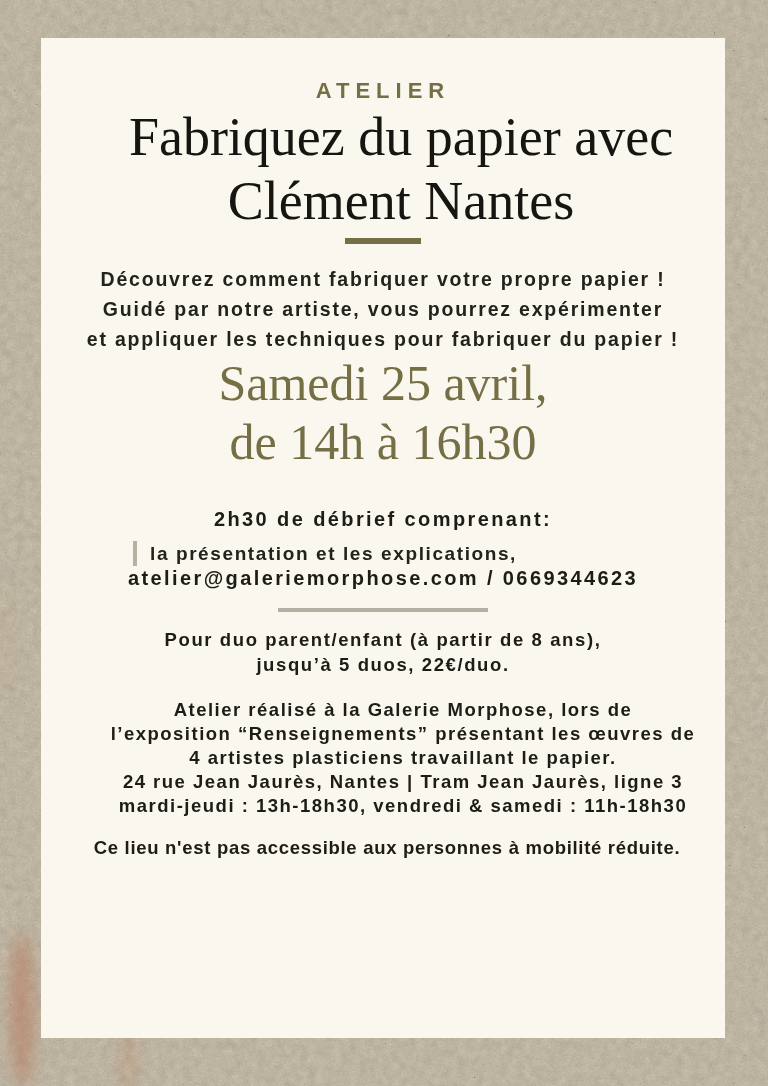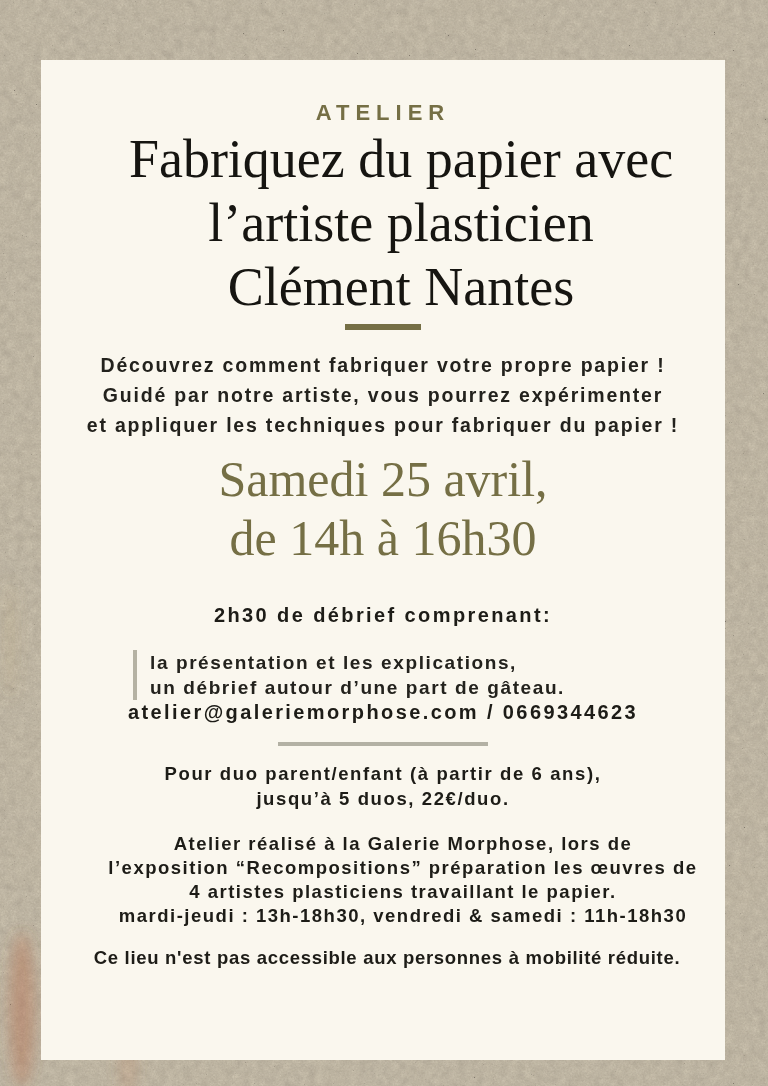--- a/index.html
+++ b/index.html
@@ -5,47 +5,47 @@
   :root{
     --olive:#756f45; --card:#faf7ee; --ink:#1d1c17;
     --divider:#b3b1a4; --background:#b8b0a0;
   }
   *{margin:0;padding:0;box-sizing:border-box;}
   html,body{width:768px;height:1086px;overflow:hidden;}
   body{font-family:"Liberation Sans",sans-serif;background:var(--background);}
   .stage{position:relative;width:768px;height:1086px;}
   .bg{position:absolute;left:0;top:0;width:768px;height:1086px;display:block;}
   .card{
-    position:absolute;left:41px;top:60px;width:684px;height:1000px;
+    position:absolute;left:41px;top:38px;width:684px;height:1000px;
     background:var(--card);text-align:center;color:var(--ink);
   }
   .nw{white-space:nowrap;}
   .kicker{
     margin-top:41px;font-size:22px;line-height:24px;font-weight:700;
     letter-spacing:6px;color:var(--olive);
   }
   .title{
     font-family:"Liberation Serif",serif;font-weight:400;
     font-size:54px;line-height:64px;color:#161511;margin-top:2px;
   }
   .title .tline{display:block;margin-left:36px;}
   .rule{
     width:76px;height:6px;background:var(--olive);
     margin:5px auto 0 auto;
   }
   .intro{margin-top:20px;font-size:19.5px;line-height:30px;font-weight:700;letter-spacing:1.8px;color:#23221d;}
   .intro span{display:block;}
   .date{
     font-family:"Liberation Serif",serif;font-weight:400;color:var(--olive);
-    font-size:50px;line-height:59px;margin-top:10px;
+    font-size:50px;line-height:59px;margin-top:0;
   }
   .date span{display:block;}
   .prog-head{margin-top:34px;font-size:20px;line-height:26px;font-weight:700;letter-spacing:2.4px;}
   .prog-list{
-    margin:22px 0 0 92px;text-align:left;
+    margin:9px 0 0 92px;text-align:left;
     border-left:4px solid #b5b2a3;padding-left:13px;
     font-size:19px;line-height:25px;font-weight:700;letter-spacing:1.6px;color:#23221d;
   }
   .prog-list div{white-space:nowrap;}
   .contact-head{margin-top:18px;font-size:20px;line-height:25px;font-weight:700;letter-spacing:2.4px;}
   .contact-line{font-size:20px;line-height:25px;font-weight:700;letter-spacing:2.4px;}
   .divider{width:210px;height:4px;background:var(--divider);margin:17px auto 0 auto;}
   .pricing{margin-top:16px;font-size:18.5px;line-height:24.5px;font-weight:700;letter-spacing:1.6px;}
   .pricing span{display:block;}
   .venue{margin-top:21px;font-size:18.5px;line-height:24px;font-weight:700;letter-spacing:1.5px;margin-left:40px;}
@@ -90,56 +90,55 @@
       <ellipse cx="10" cy="640" rx="6" ry="60" fill="#c9a96a" opacity="0.15"></ellipse>
     </g>
   </svg>
 
   <div class="card">
 
     <div class="kicker nw">ATELIER</div>
 
     <h1 class="title">
       <span class="tline nw">Fabriquez du papier avec</span>
-      <span class="tline nw">l’artiste plasticien</span>
       <span class="tline nw">Clément Nantes</span>
     </h1>
 
     <div class="rule"></div>
 
     <p class="intro">
       <span class="nw">Découvrez comment fabriquer votre propre papier !</span>
       <span class="nw">Guidé par notre artiste, vous pourrez expérimenter</span>
       <span class="nw">et appliquer les techniques pour fabriquer du papier !</span>
     </p>
 
     <div class="date">
       <span class="nw">Samedi 25 avril,</span>
       <span class="nw">de 14h à 16h30</span>
     </div>
 
     <div class="prog-head nw">2h30 de débrief comprenant:</div>
 
     <div class="prog-list">
       <div>la présentation et les explications,</div>
-      <div>un débrief autour d’une part de gâteau.</div>
     </div>
 
     <div class="contact-line nw">atelier@galeriemorphose.com / 0669344623</div>
 
     <div class="divider"></div>
 
     <div class="pricing">
-      <span class="nw">Pour duo parent/enfant (à partir de 6 ans),</span>
+      <span class="nw">Pour duo parent/enfant (à partir de 8 ans),</span>
       <span class="nw">jusqu’à 5 duos, 22€/duo.</span>
     </div>
 
     <div class="venue">
       <span class="nw">Atelier réalisé à la Galerie Morphose, lors de</span>
-      <span class="nw">l’exposition “Recompositions” préparation les œuvres de</span>
+      <span class="nw">l’exposition “Renseignements” présentant les œuvres de</span>
       <span class="nw">4 artistes plasticiens travaillant le papier.</span>
+      <span class="nw">24 rue Jean Jaurès, Nantes | Tram Jean Jaurès, ligne 3</span>
       <span class="nw">mardi-jeudi : 13h-18h30, vendredi &amp; samedi : 11h-18h30</span>
     </div>
 
     <div class="access nw">Ce lieu n'est pas accessible aux personnes à mobilité réduite.</div>
 
   </div>
 </div>
 
 </body></html>

